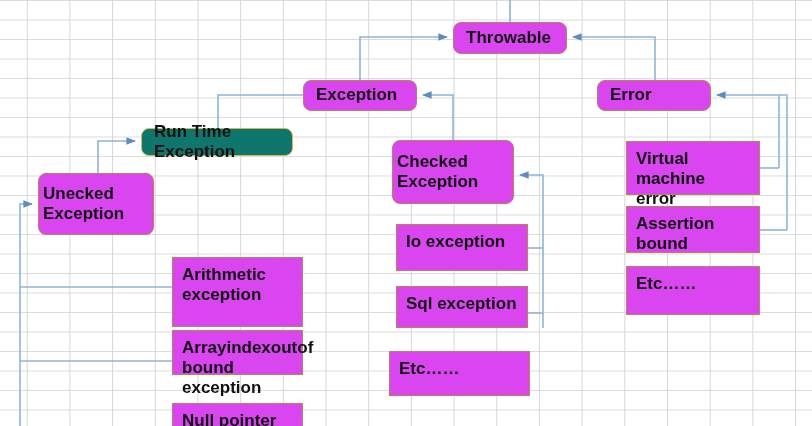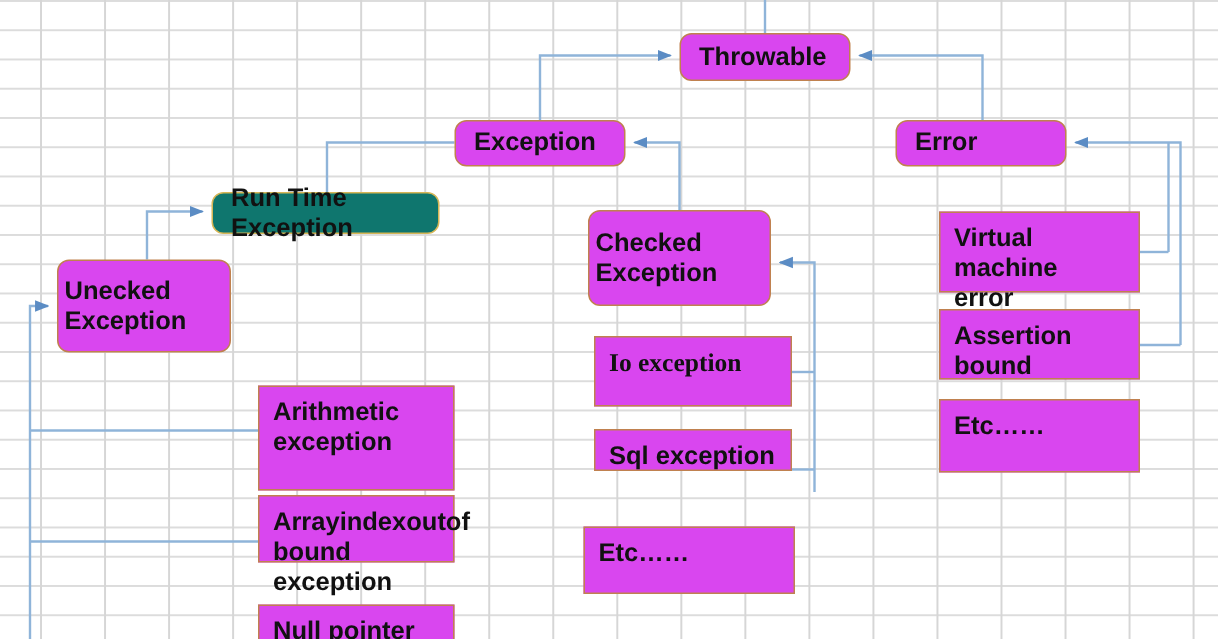--- a/index.html
+++ b/index.html
@@ -146,24 +146,24 @@
       <div class="node n-leaf" style="left: 626px; top: 141px; width: 134px; height: 54px;">
         <span class="lbl">Virtual machine
 error</span>
       </div>
       <div class="node n-leaf" style="left: 626px; top: 206px; width: 134px; height: 47px;">
         <span class="lbl">Assertion bound</span>
       </div>
       <div class="node n-leaf" style="left: 626px; top: 266px; width: 134px; height: 49px;">
         <span class="lbl">Etc……</span>
       </div>
-      <div class="node n-leaf" style="left: 396px; top: 224px; width: 132px; height: 47px; font-family: Liberation Serif, serif;">
+      <div class="node n-leaf" style="left: 396px; top: 224px; width: 132px; height: 47px;">
         <span class="lbl">Io exception</span>
       </div>
-      <div class="node n-leaf" style="left: 396px; top: 286px; width: 132px; height: 28px;">
+      <div class="node n-leaf" style="left: 396px; top: 286px; width: 132px; height: 42px;">
         <span class="lbl">Sql exception</span>
       </div>
       <div class="node n-leaf" style="left: 389px; top: 351px; width: 141px; height: 45px;">
         <span class="lbl">Etc……</span>
       </div>
       <div class="node n-leaf" style="left: 172px; top: 257px; width: 131px; height: 70px;">
         <span class="lbl">Arithmetic
 exception</span>
       </div>
       <div class="node n-leaf" style="left: 172px; top: 330px; width: 131px; height: 45px;">

